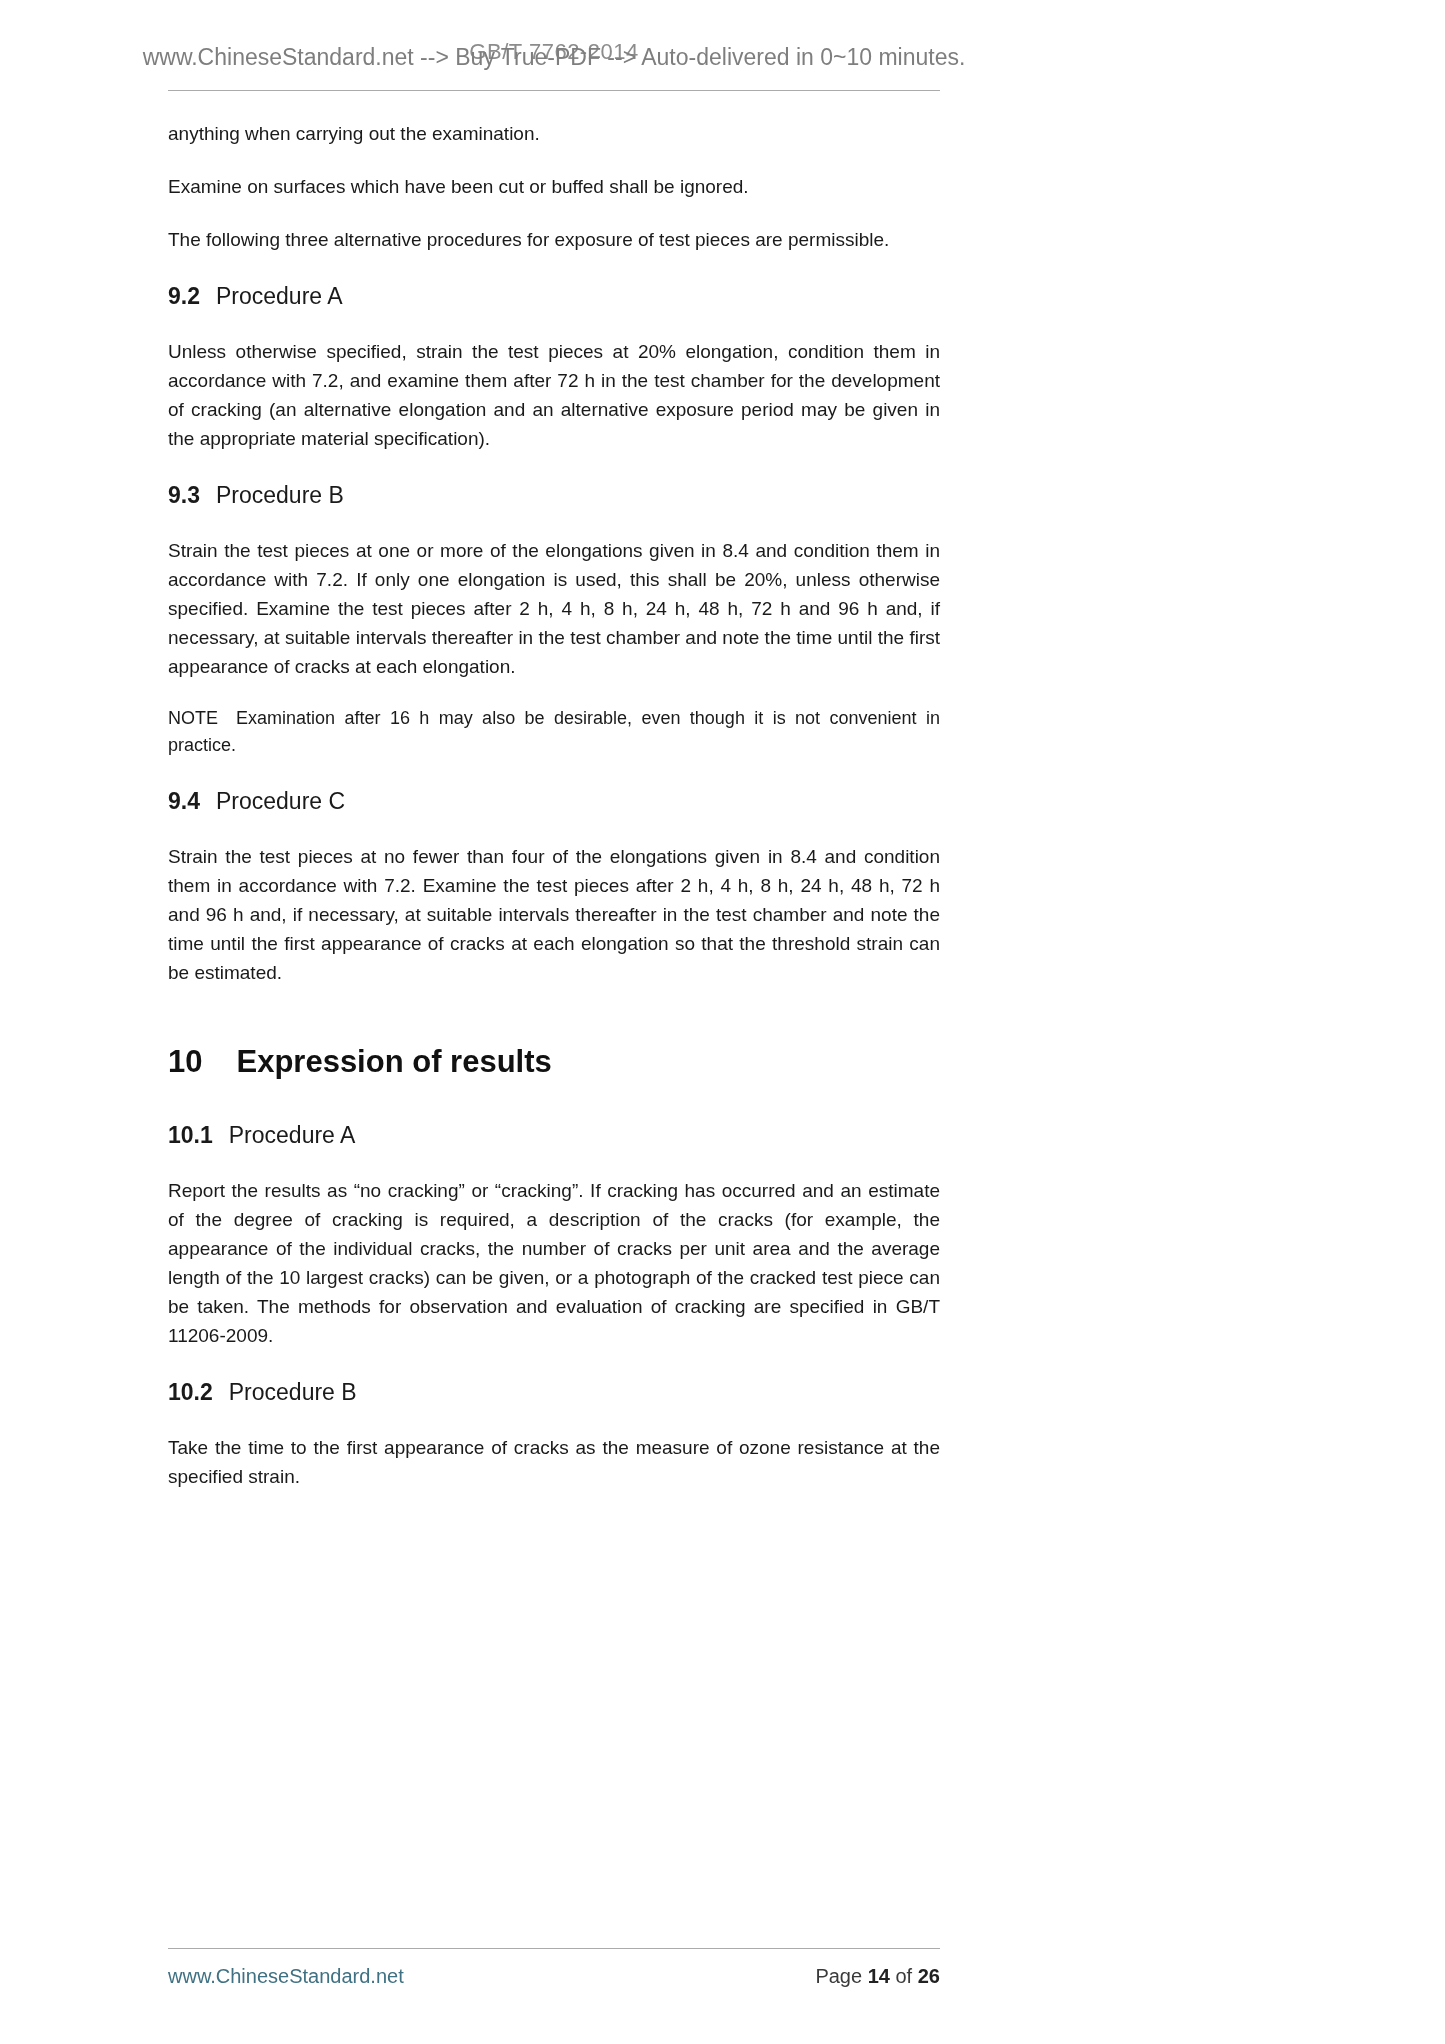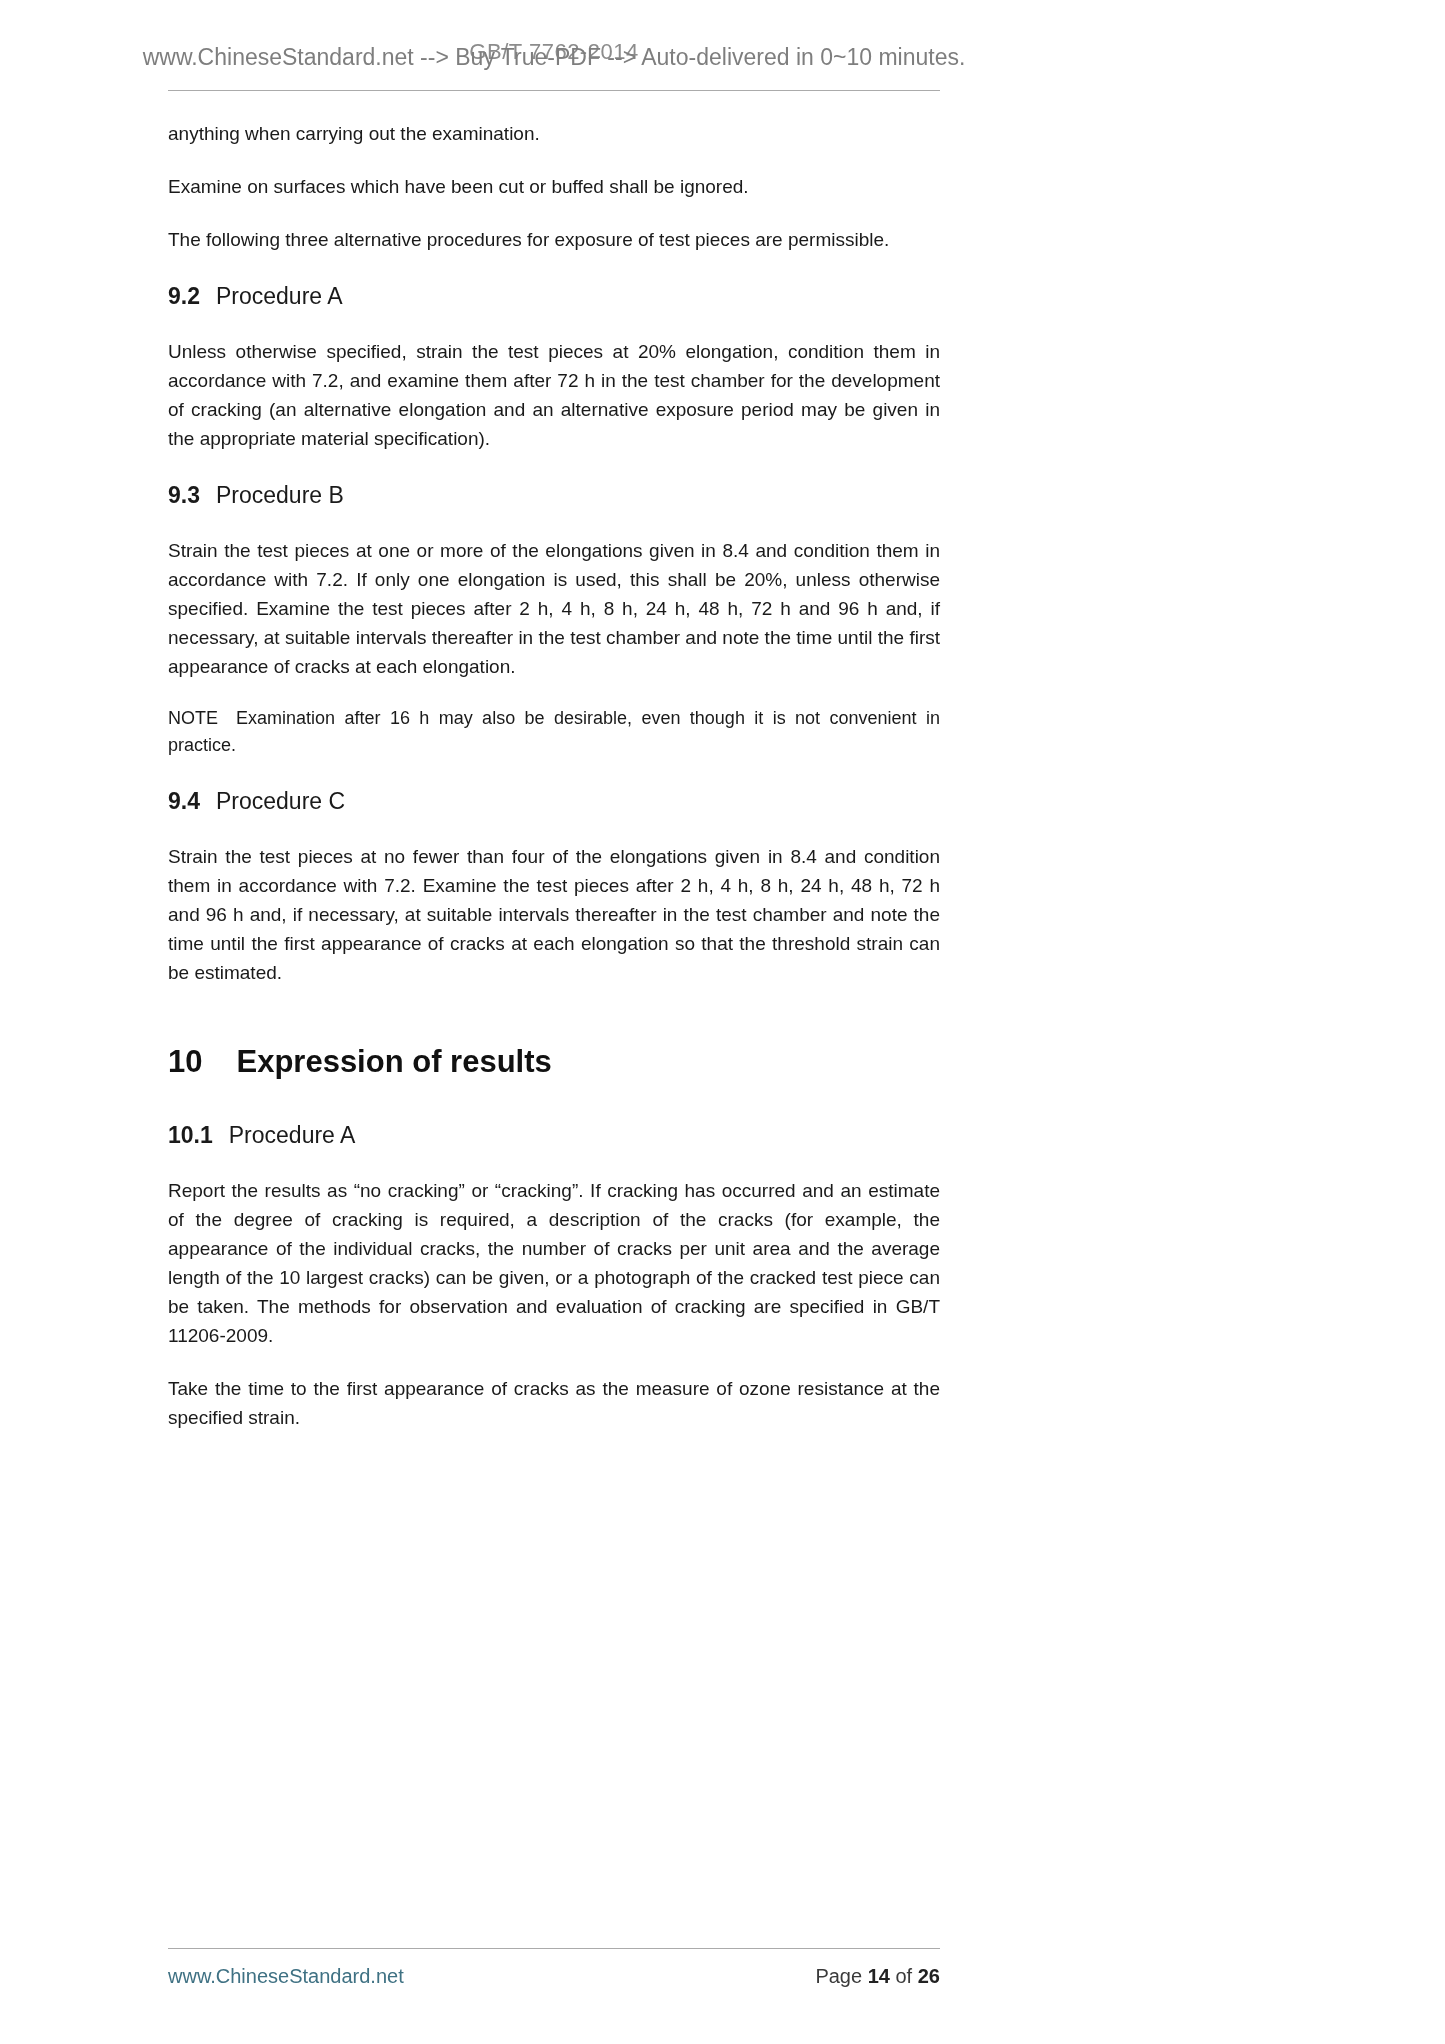--- a/index.html
+++ b/index.html
@@ -154,20 +154,23 @@
       <h1 class="main-heading">
         <span class="num">10</span><span>Expression of results</span>
       </h1>
 
       <h3 class="sub-heading">
         <span class="num">10.1</span><span class="stitle">Procedure A</span>
       </h3>
 
       <p class="para">Report the results as “no cracking” or “cracking”. If cracking has occurred and an estimate of the degree of cracking is required, a description of the cracks (for example, the appearance of the individual cracks, the number of cracks per unit area and the average length of the 10 largest cracks) can be given, or a photograph of the cracked test piece can be taken. The methods for observation and evaluation of cracking are specified in GB/T 11206-2009.</p>
 
+      <h3 class="sub-heading">
+        <span class="num">10.2</span><span class="stitle">Procedure B</span>
+      </h3>
 
       <p class="para">Take the time to the first appearance of cracks as the measure of ozone resistance at the specified strain.</p>
 
     </div>
   </div>
 
   <div class="footer">
     <hr class="rule">
     <div class="footer-row">
       <a class="site-link">www.ChineseStandard.net</a>

